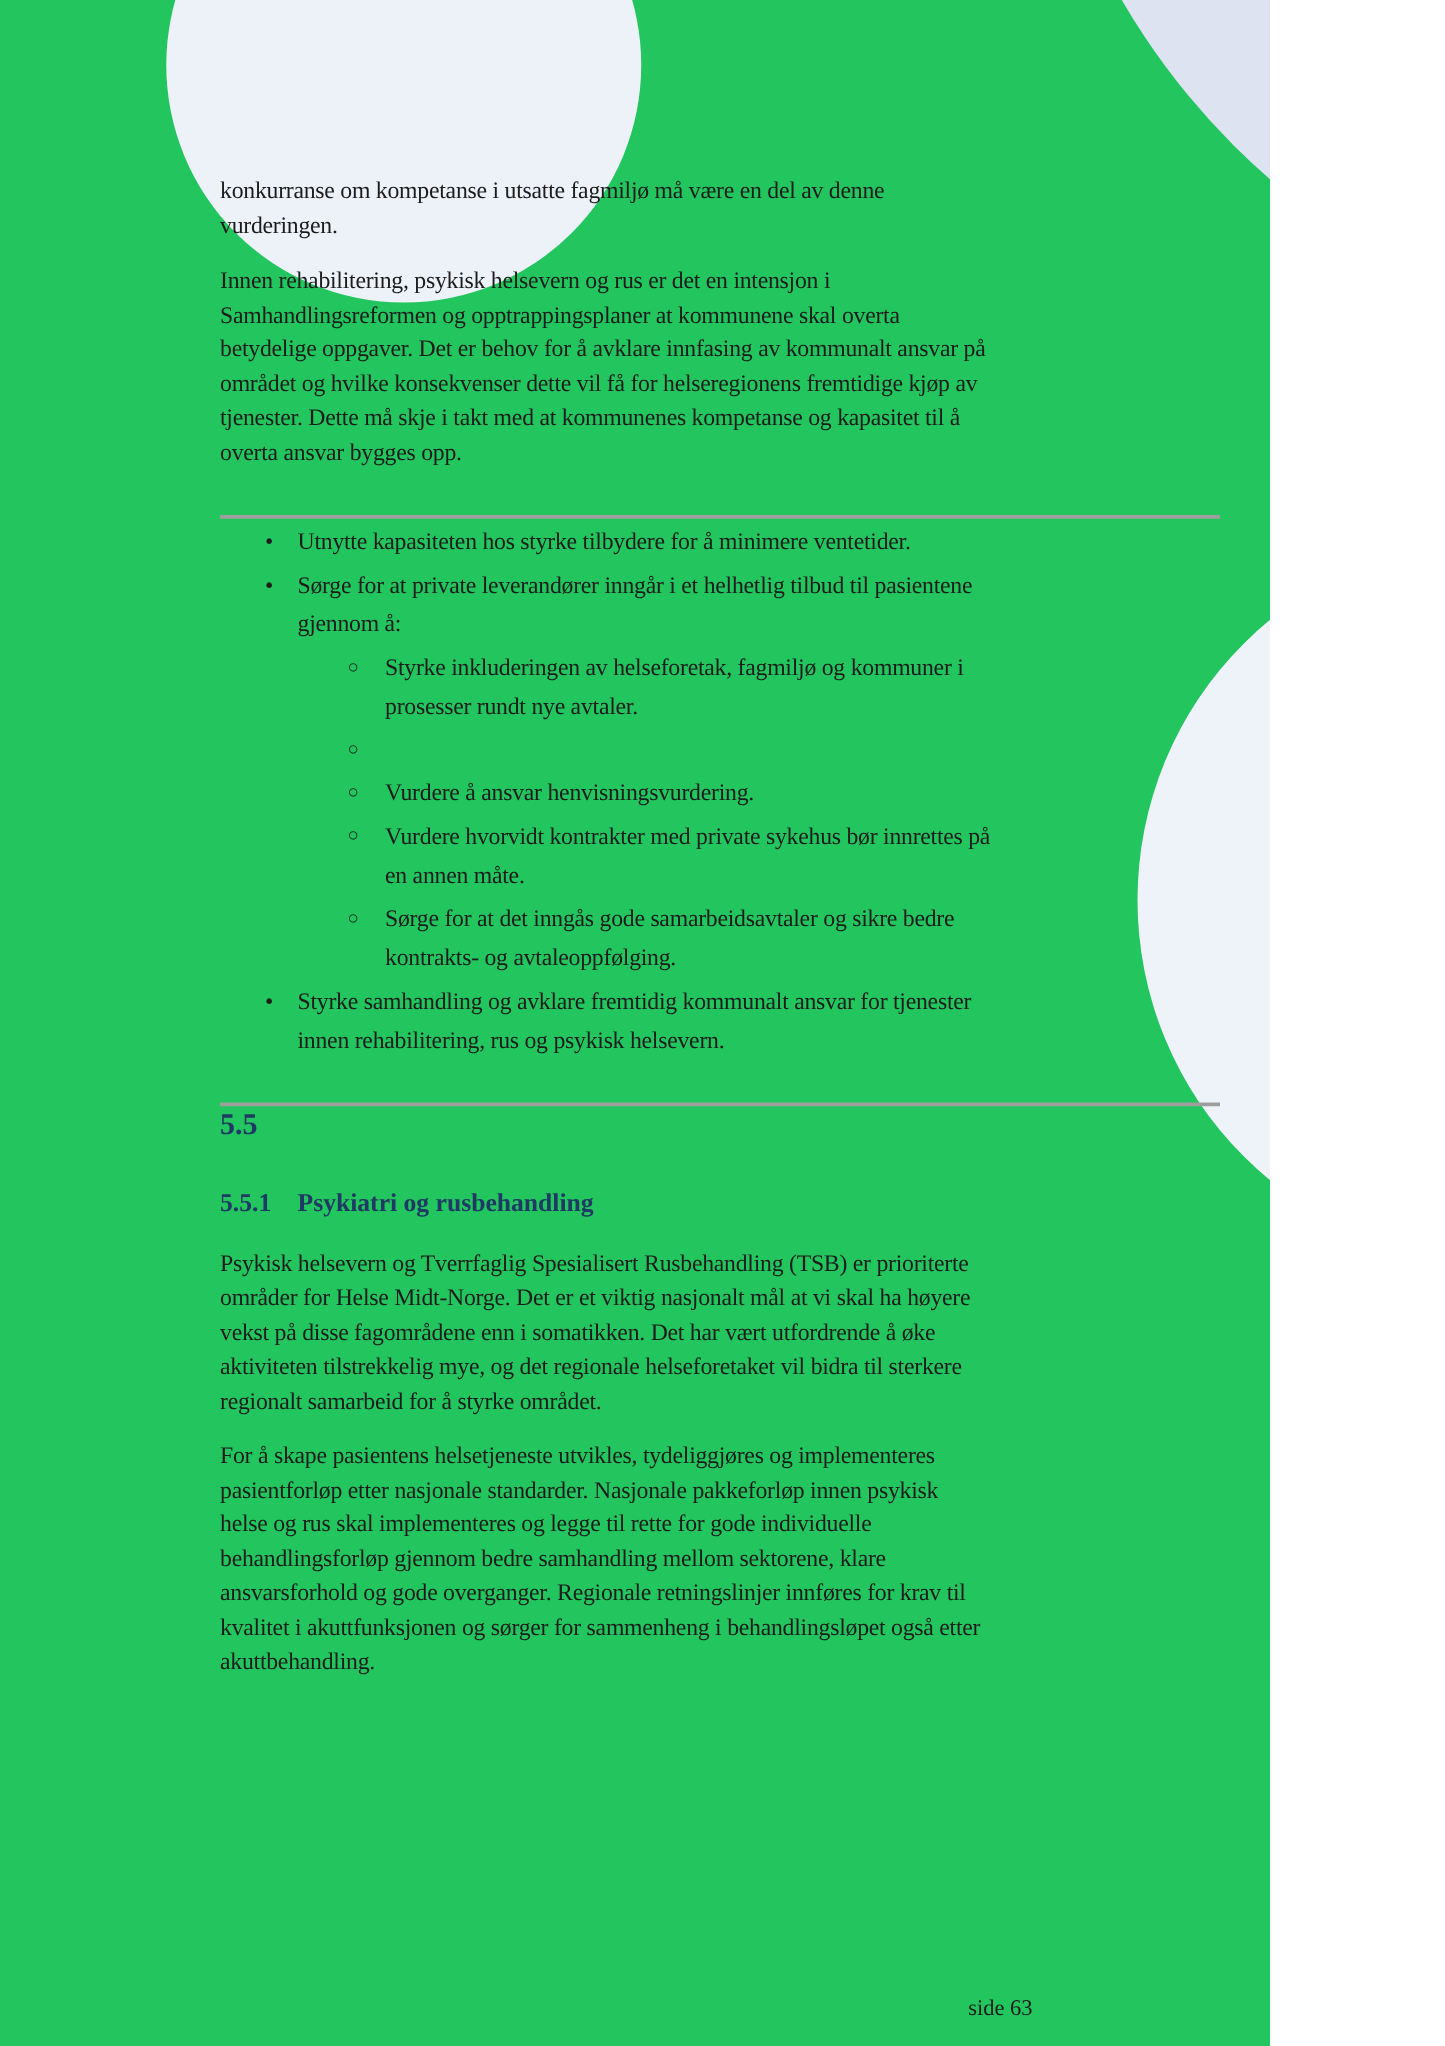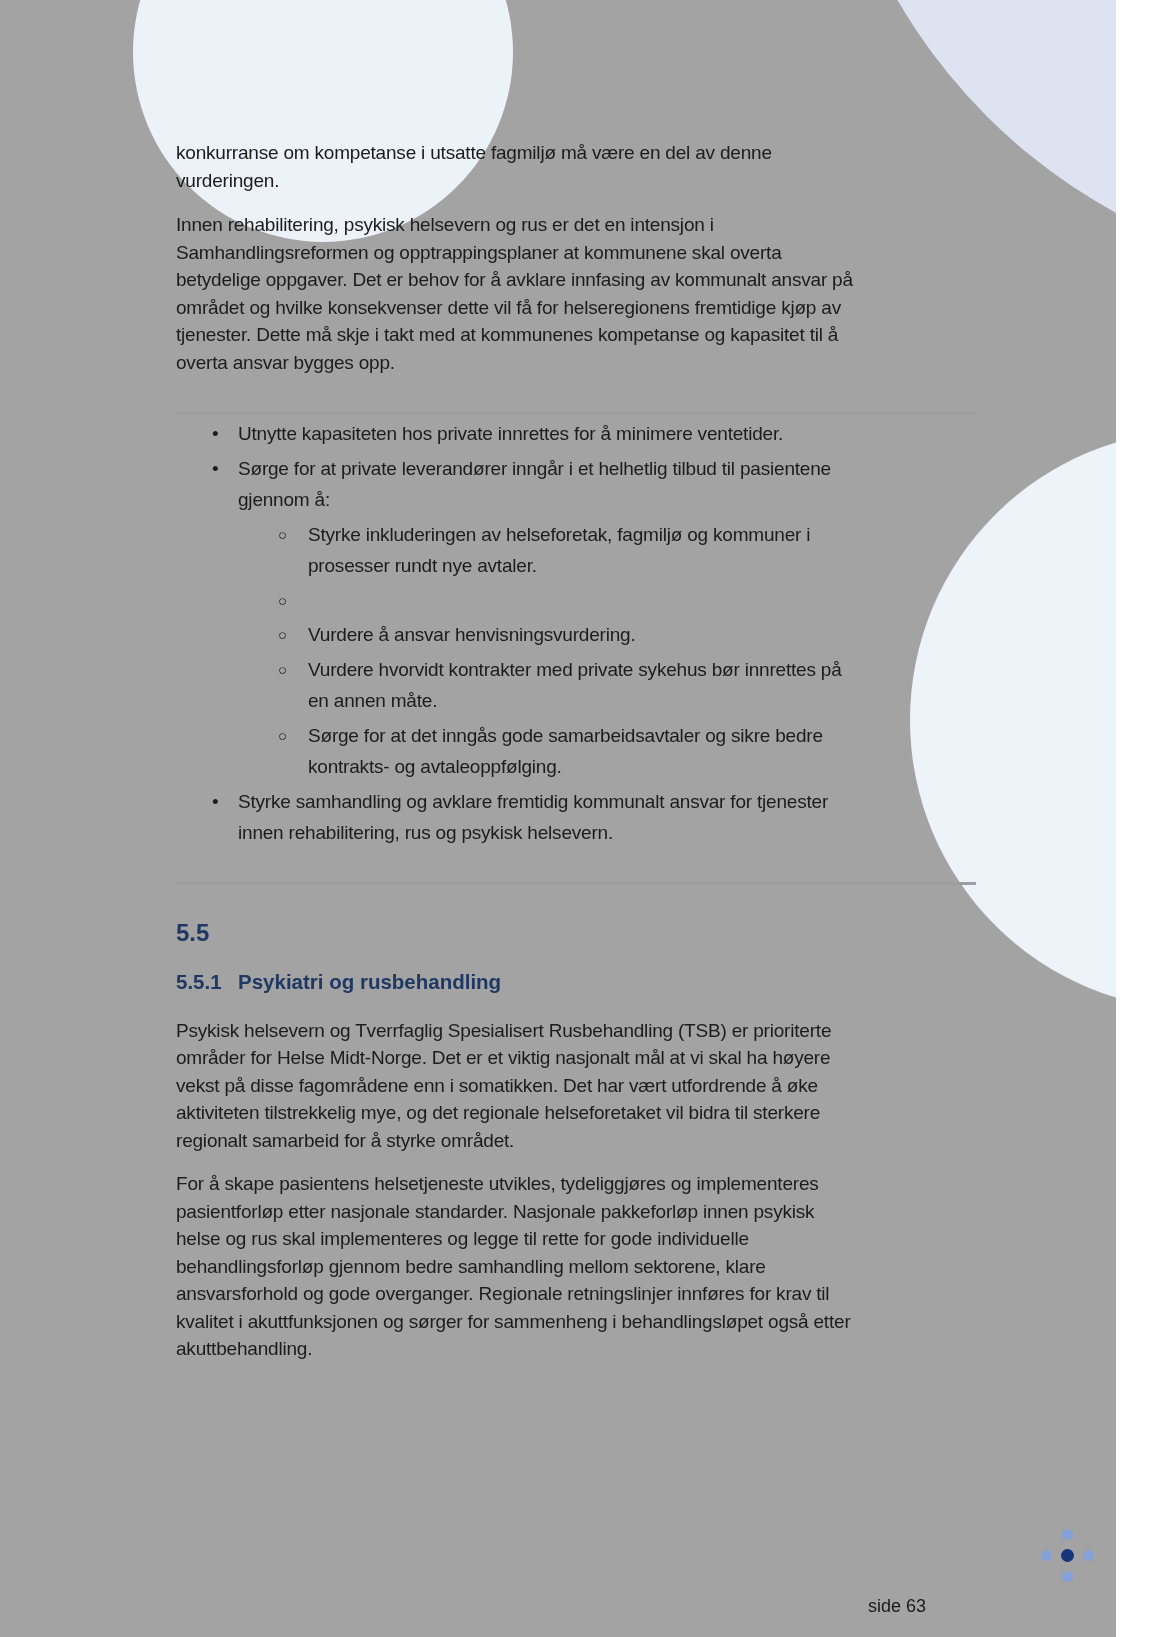--- a/index.html
+++ b/index.html
@@ -1,22 +1,22 @@
 <!DOCTYPE html>
 <html lang="no"><head>
 <meta charset="utf-8">
 <style>
   html, body { margin: 0; padding: 0; background: #ffffff; }
   #page {
     position: relative;
-    width: 1116px;
+    width: 1016px;
     height: 1637px;
-    background: #a3a3a3;
+    background: #22c55e;
     overflow: hidden;
-    font-family: Liberation Sans, sans-serif;
+    font-family: Liberation Serif, serif;
     color: #1c1c1c;
   }
   
   .circle { position: absolute; border-radius: 50%; z-index: 0; }
   .circle-top-left  { left: 133px;  top: -138px; width: 380px;  height: 380px;  background: #edf1f8; }
   .circle-top-right { left: 821px;  top: -850px; width: 1132px; height: 1132px; background: #dde3f0; }
   .circle-mid-right { left: 910px;  top: 430px;  width: 580px;  height: 580px;  background: #eef2f9; }
 
   .content {
     position: absolute;
@@ -44,30 +44,29 @@
   }
   .bullet-list { margin-top: 3px; }
   .li { display: flex; font-size: 19px; line-height: 31.5px; letter-spacing: -0.2px; margin-bottom: 3px; }
   .li .marker { flex: 0 0 auto; }
   .li.lvl1 { padding-left: 36px; }
   .li.lvl1 .marker { width: 26px; font-size: 19px; }
   .li.lvl2 { padding-left: 102px; }
   .li.lvl2 .marker { width: 30px; font-size: 15px; }
   .li .li-text { white-space: pre-line; }
   .h2 {
-    margin-top: 33px;
     display: flex;
     font-size: 24px;
     line-height: 30px;
     font-weight: bold;
     color: #1f3864;
   }
   .h2 .num { width: 46px; flex: 0 0 auto; }
   .h3 {
-    margin-top: 21px;
+    margin-top: 35px;
     display: flex;
     font-size: 20.5px;
     line-height: 26px;
     font-weight: bold;
     color: #1f3864;
   }
   .h3 .num { width: 62px; flex: 0 0 auto; }
   .p3 { margin-top: 22px; }
   .p4 { margin-top: 16px; }
 
@@ -106,21 +105,21 @@
 tjenester. Dette må skje i takt med at kommunenes kompetanse og kapasitet til å
 overta ansvar bygges opp.</div>
 
     <div class="rule rule1"></div>
 
 
     <div class="bullet-list">
 
       <div class="li lvl1">
         <span class="marker">•</span>
-        <span class="li-text">Utnytte kapasiteten hos private innrettes for å minimere ventetider.</span>
+        <span class="li-text">Utnytte kapasiteten hos styrke tilbydere for å minimere ventetider.</span>
       </div>
 
       <div class="li lvl1">
         <span class="marker">•</span>
         <span class="li-text">Sørge for at private leverandører inngår i et helhetlig tilbud til pasientene
 gjennom å:</span>
       </div>
 
       <div class="li lvl2">
         <span class="marker">○</span>

